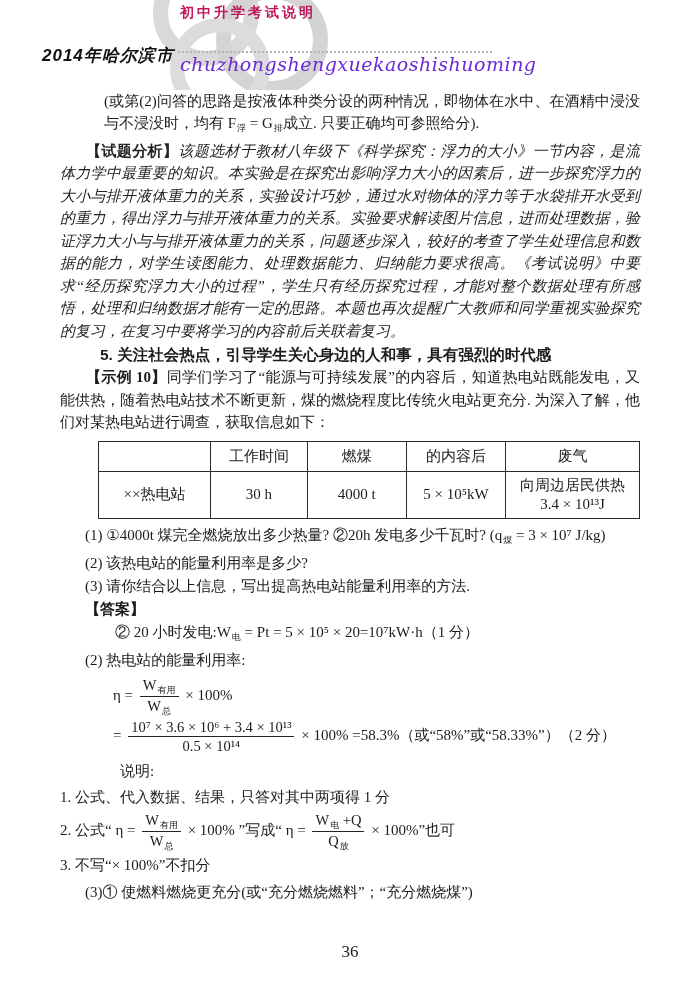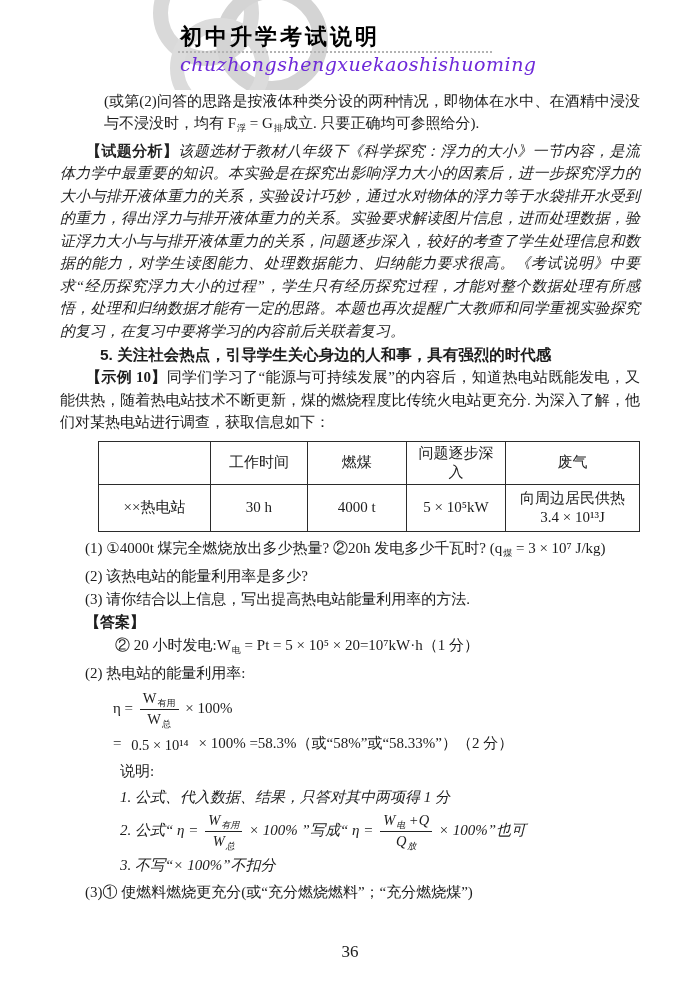--- a/index.html
+++ b/index.html
@@ -9,23 +9,23 @@
     font-family:"Liberation Serif","DejaVu Serif",serif;
   }
   
   .header{position:relative;height:90px;z-index:0;}
   .rings{position:absolute;left:0;top:0;width:100%;height:100%;overflow:hidden;}
   .ring{position:absolute;border-radius:50%;box-sizing:border-box;}
   .ring.r1{left:153px;top:-40px;width:106px;height:106px;border:15px solid #d9d9d9;}
   .ring.r2{left:216px;top:-16px;width:112px;height:112px;border:15px solid #d4d4d4;}
   .ring.r3{left:170px;top:18px;width:100px;height:100px;border:14px solid #dcdcdc;}
   .masthead-title{
-    position:absolute;left:180px;top:22px;z-index:2;
+    position:absolute;left:180px;top:4px;z-index:2;
     font-family:"Liberation Sans","DejaVu Sans",sans-serif;
-    font-weight:bold;font-size:22px;letter-spacing:3px;color:#000000;
+    font-weight:bold;font-size:14px;letter-spacing:3px;color:#be185d;
   }
   .masthead-year{
     position:absolute;left:42px;top:44px;z-index:2;
     font-family:"Liberation Sans","DejaVu Sans",sans-serif;
     font-weight:bold;font-style:italic;font-size:17px;letter-spacing:1px;color:#111;
   }
   .dotted-rule{position:absolute;left:178px;top:51px;width:314px;border-top:2px dotted #b3b3b3;z-index:2;}
   .pinyin{
     position:absolute;left:180px;top:53px;z-index:2;
     font-style:italic;color:#6d28d9;font-size:19px;letter-spacing:0.5px;
@@ -58,62 +58,63 @@
   
   .q{margin-left:25px;line-height:23px;}
   .ans-label{margin-left:25px;line-height:23px;font-weight:bold;}
   .a1{margin-left:30px;line-height:23px;}
   .a1b{margin-left:55px;line-height:23px;}
   .a2{margin-left:25px;line-height:23px;}
   .formula{margin-left:53px;line-height:22px;}
   .f1{margin-top:5px;}
   .f2{margin-top:3px;}
   .notes-label{margin-left:60px;margin-top:6px;line-height:23px;}
-  .note{margin-left:60px;margin-top:3px;line-height:23px;font-style:italic;}
+  .note{margin-top:3px;line-height:23px;}
   .p3-first{margin-left:25px;margin-top:4px;line-height:23px;}
   
   .sb{font-size:9px;vertical-align:-3px;margin-left:1px;letter-spacing:0;}
   .frac{display:inline-block;vertical-align:middle;text-align:center;line-height:1.12;margin:0 3px;font-size:14.5px;}
   .frac>.num{display:block;border-bottom:1.2px solid #222;padding:0 3px 1px 3px;}
   .frac>.den{display:block;padding:1px 3px 0 3px;text-align:center;}
   .page-number{position:absolute;left:0;bottom:24px;width:100%;text-align:center;font-size:17px;}
 </style>
 </head>
 <body>
 
 <div class="page">
 
   <div class="header">
     <div class="rings">
       <div class="ring r1"></div>
       <div class="ring r2"></div>
       <div class="ring r3"></div>
     </div>
     <div class="masthead-title">初中升学考试说明</div>
+    <div class="masthead-year">2014年哈尔滨市</div>
     <div class="dotted-rule"></div>
     <div class="pinyin">chuzhongshengxuekaoshishuoming</div>
   </div>
 
   <div class="content">
 
     <p class="ln intro-wrap">(或第(2)问答的思路是按液体种类分设的两种情况，即物体在水中、在酒精中浸没与不浸没时，均有 F<span class="sb">浮</span> = G<span class="sb">排</span>成立. 只要正确均可参照给分).</p>
 
     <p class="analysis"><span class="lbl">【试题分析】</span><span>该题选材于教材八年级下《科学探究：浮力的大小》一节内容，是流体力学中最重要的知识。本实验是在探究出影响浮力大小的因素后，进一步探究浮力的大小与排开液体重力的关系，实验设计巧妙，通过水对物体的浮力等于水袋排开水受到的重力，得出浮力与排开液体重力的关系。实验要求解读图片信息，进而处理数据，验证浮力大小与与排开液体重力的关系，问题逐步深入，较好的考查了学生处理信息和数据的能力，对学生读图能力、处理数据能力、归纳能力要求很高。《考试说明》中要求“经历探究浮力大小的过程”，学生只有经历探究过程，才能对整个数据处理有所感悟，处理和归纳数据才能有一定的思路。本题也再次提醒广大教师和同学重视实验探究的复习，在复习中要将学习的内容前后关联着复习。</span></p>
 
     <p class="heading5">5. 关注社会热点，引导学生关心身边的人和事，具有强烈的时代感</p>
 
     <p class="example"><span class="lbl">【示例 10】</span><span>同学们学习了“能源与可持续发展”的内容后，知道热电站既能发电，又能供热，随着热电站技术不断更新，煤的燃烧程度比传统火电站更充分. 为深入了解，他们对某热电站进行调查，获取信息如下：</span></p>
 
     <table class="info">
       <tbody>
         <tr class="hrow">
           <td class="c-name"></td>
           <td class="c-time">工作时间</td>
           <td class="c-coal">燃煤</td>
-          <td class="c-power">问题逐步深入</td>
+          <td class="c-power">的内容后</td>
           <td class="c-waste">废气</td>
         </tr>
         <tr class="drow">
           <td>××热电站</td>
           <td>30 h</td>
           <td>4000 t</td>
           <td>5 × 10⁵kW</td>
           <td class="waste-cell">
             <div>向周边居民供热</div>
             <div>3.4 × 10¹³J</div>
@@ -124,21 +125,21 @@
 
     <p class="q">(1) ①4000t 煤完全燃烧放出多少热量? ②20h 发电多少千瓦时? (q<span class="sb">煤</span> = 3 × 10⁷ J/kg)</p>
     <p class="q">(2) 该热电站的能量利用率是多少?</p>
     <p class="q">(3) 请你结合以上信息，写出提高热电站能量利用率的方法.</p>
 
     <p class="ans-label">【答案】</p>
     <p class="a1b">② 20 小时发电:W<span class="sb">电</span> = Pt = 5 × 10⁵ × 20=10⁷kW·h（1 分）</p>
     <p class="a2">(2) 热电站的能量利用率:</p>
 
     <p class="formula f1">η = <span class="frac"><span class="num">W<span class="sb">有用</span></span><span class="den">W<span class="sb">总</span></span></span> × 100%</p>
-    <p class="formula f2">= <span class="frac"><span class="den">0.5 × 10¹⁴</span></span> × 100% =58.3%（或“58%”或“58.33%”）（2 分）</p>
+    <p class="formula f2">= <span class="frac"><span class="num">10⁷ × 3.6 × 10⁶ + 3.4 × 10¹³</span><span class="den">0.5 × 10¹⁴</span></span> × 100% =58.3%（或“58%”或“58.33%”）（2 分）</p>
 
     <p class="notes-label">说明:</p>
     <p class="note">1. 公式、代入数据、结果，只答对其中两项得 1 分</p>
     <p class="note">2. 公式“ η = <span class="frac"><span class="num">W<span class="sb">有用</span></span><span class="den">W<span class="sb">总</span></span></span> × 100% ”写成“ η = <span class="frac"><span class="num">W<span class="sb">电</span> +Q</span><span class="den">Q<span class="sb">放</span></span></span> × 100%”也可</p>
     <p class="note">3. 不写“× 100%”不扣分</p>
 
     <p class="p3-first">(3)① 使燃料燃烧更充分(或“充分燃烧燃料”；“充分燃烧煤”)</p>
 
   </div>
 

